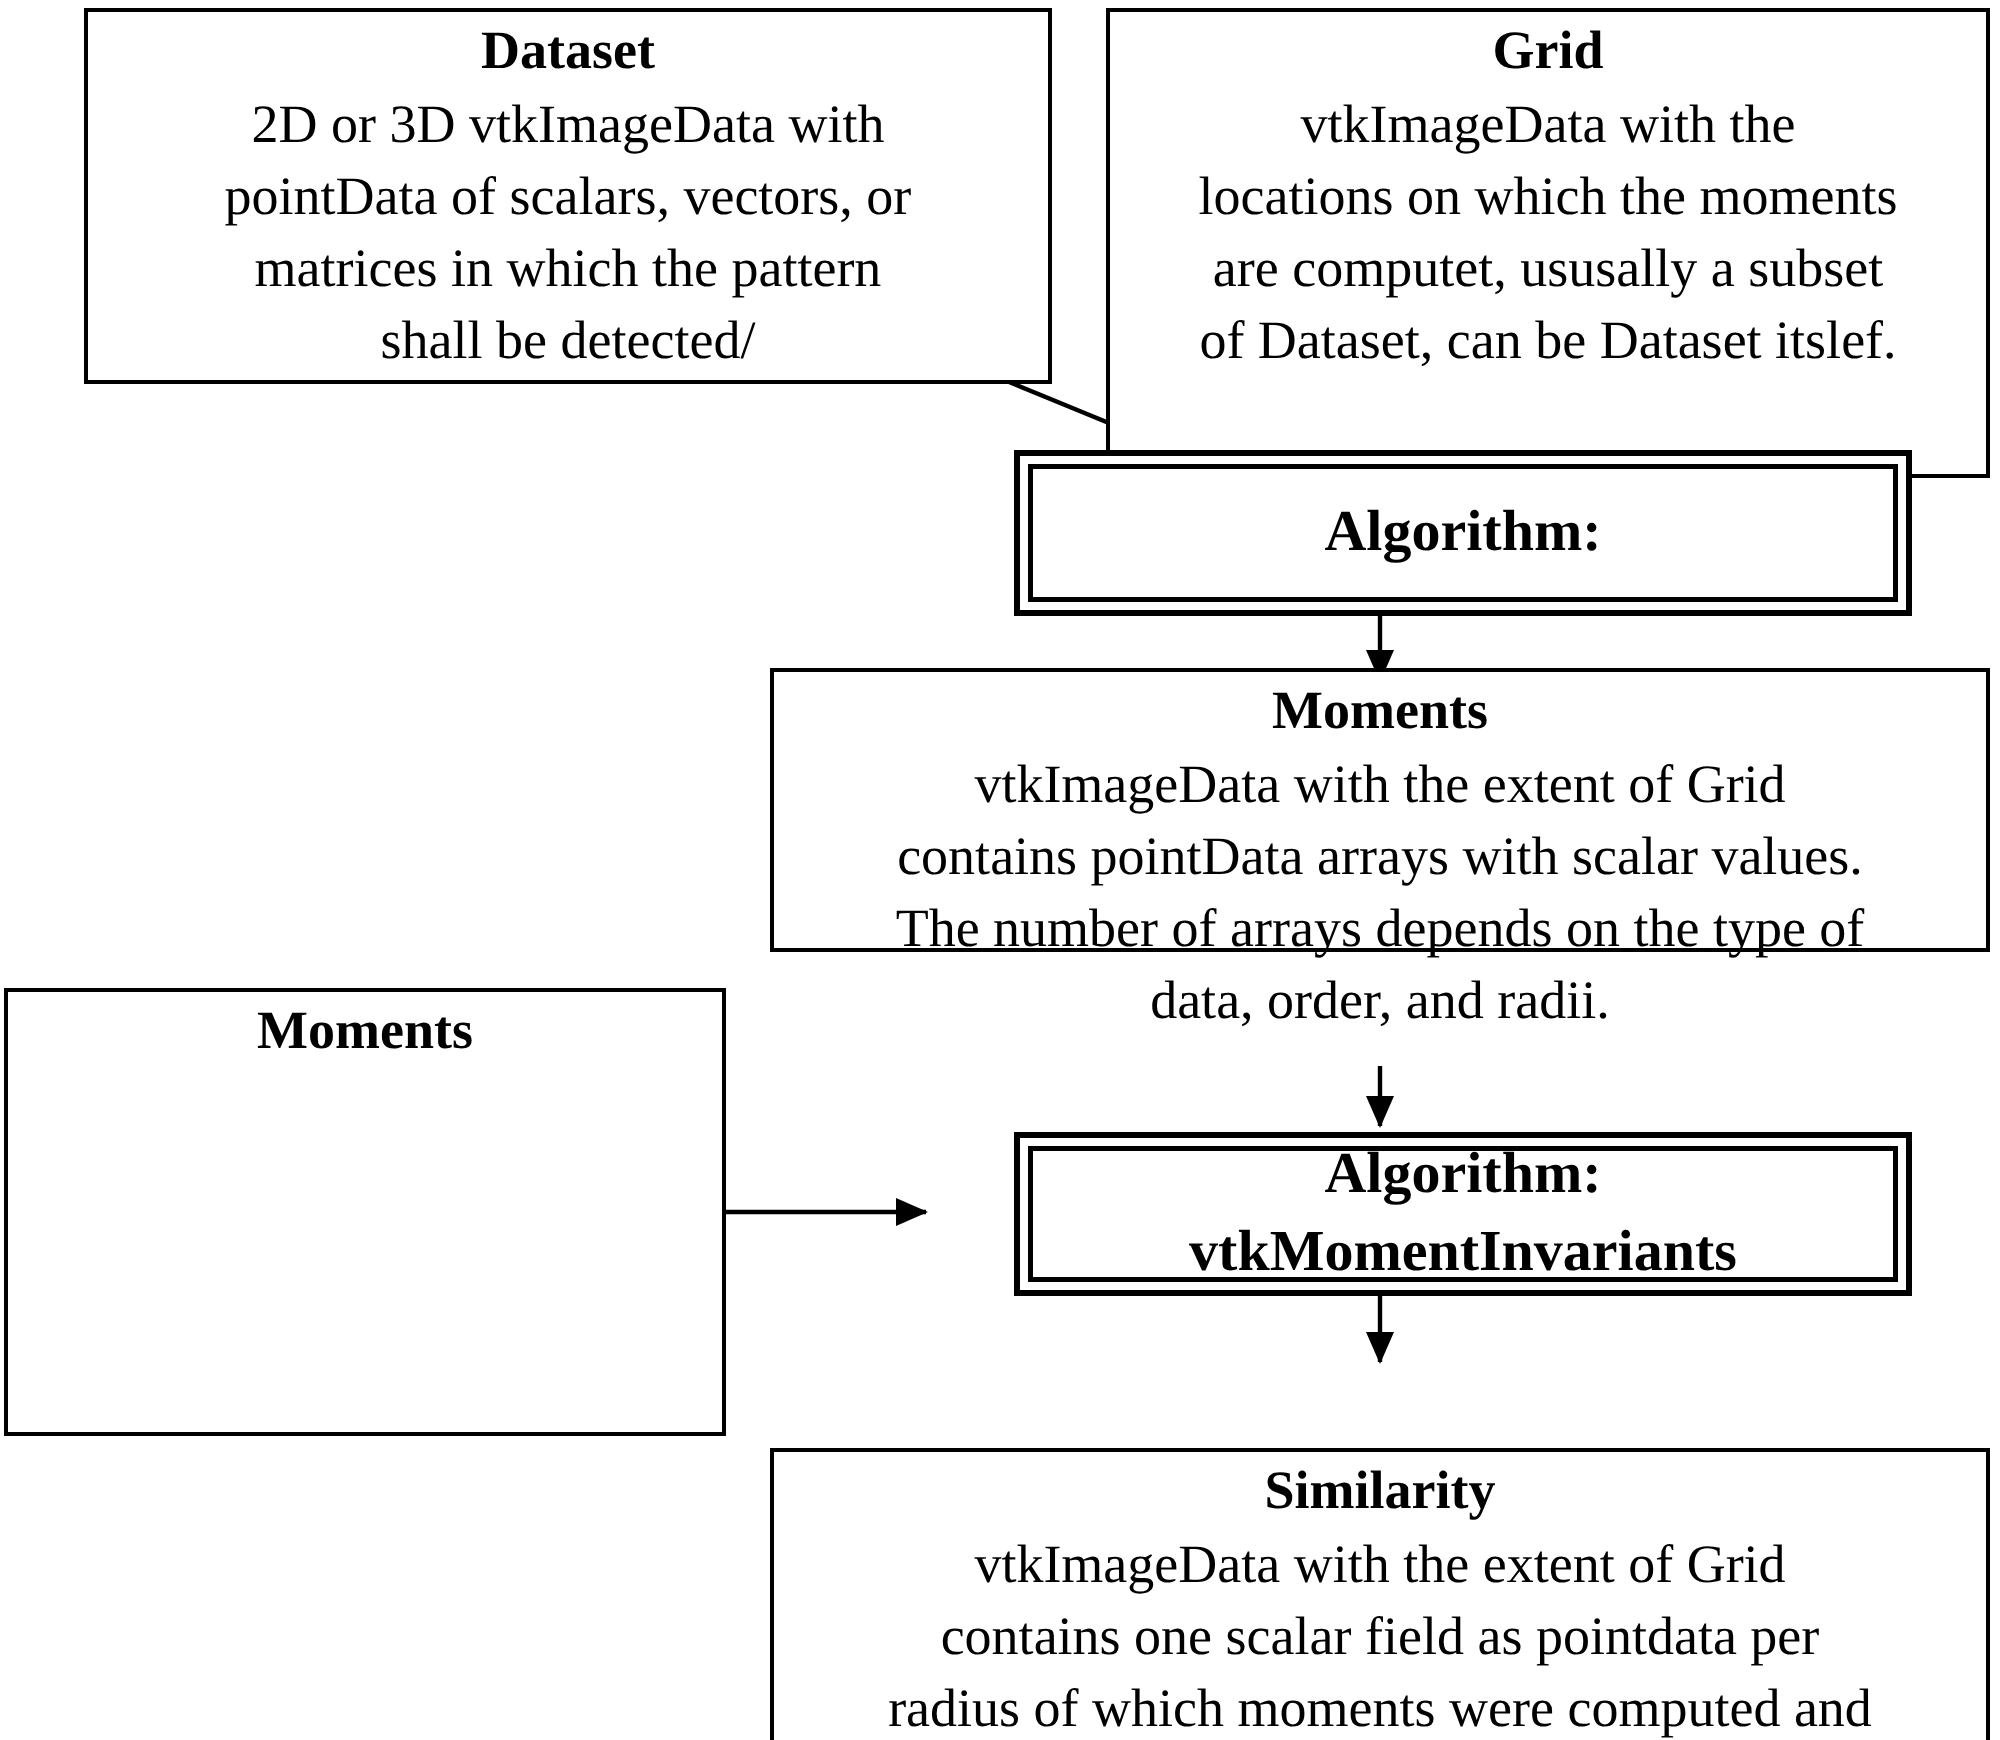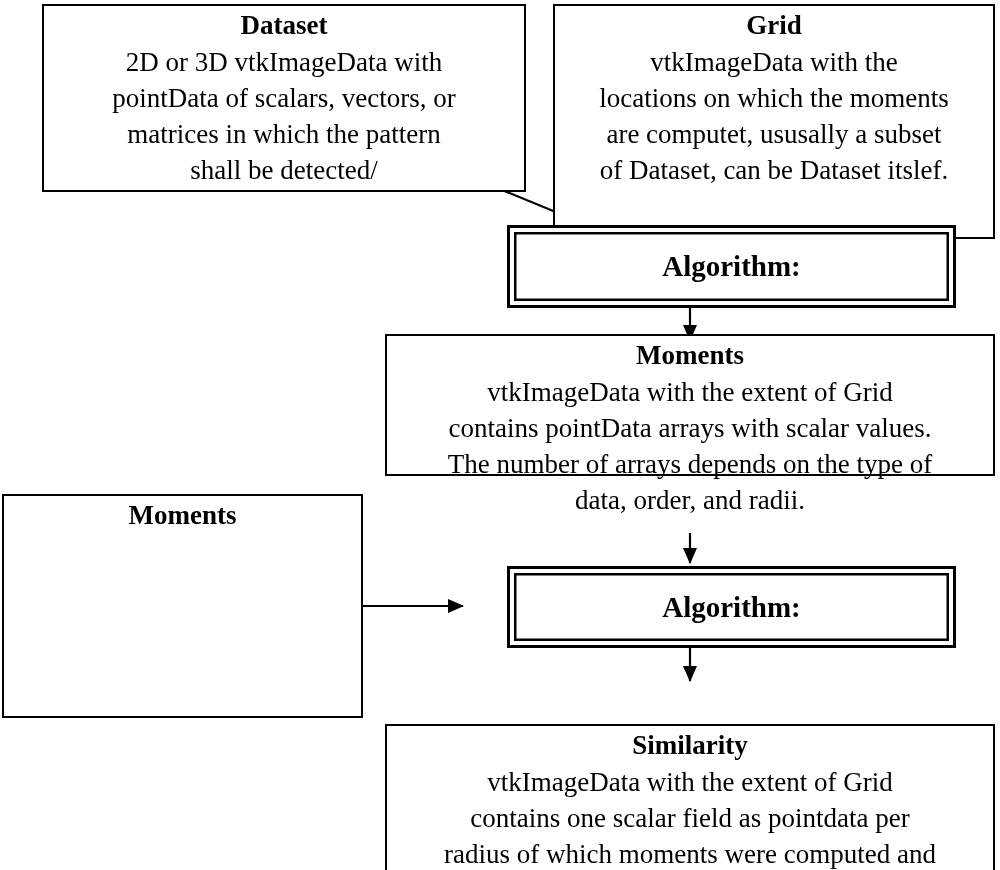--- a/index.html
+++ b/index.html
@@ -107,20 +107,21 @@
 The number of arrays depends on the type of
 data, order, and radii.</div>
   </div>
 
   <div class="node" style="left:2px; top:494px; width:361px; height:224px;">
     <div class="node-title">Moments</div>
   </div>
 
   <div class="node node--double" style="left:467px; top:566px; width:449px; height:82px;">
     <div class="node-title">Algorithm:</div>
+    <div class="node-body">vtkMomentInvariants</div>
   </div>
 
   <div class="node" style="left:385px; top:724px; width:610px; height:183px;">
     <div class="node-title">Similarity</div>
     <div class="node-body">vtkImageData with the extent of Grid
 contains one scalar field as pointdata per
 radius of which moments were computed and
 with the maximum over all radii.</div>
   </div>
 

